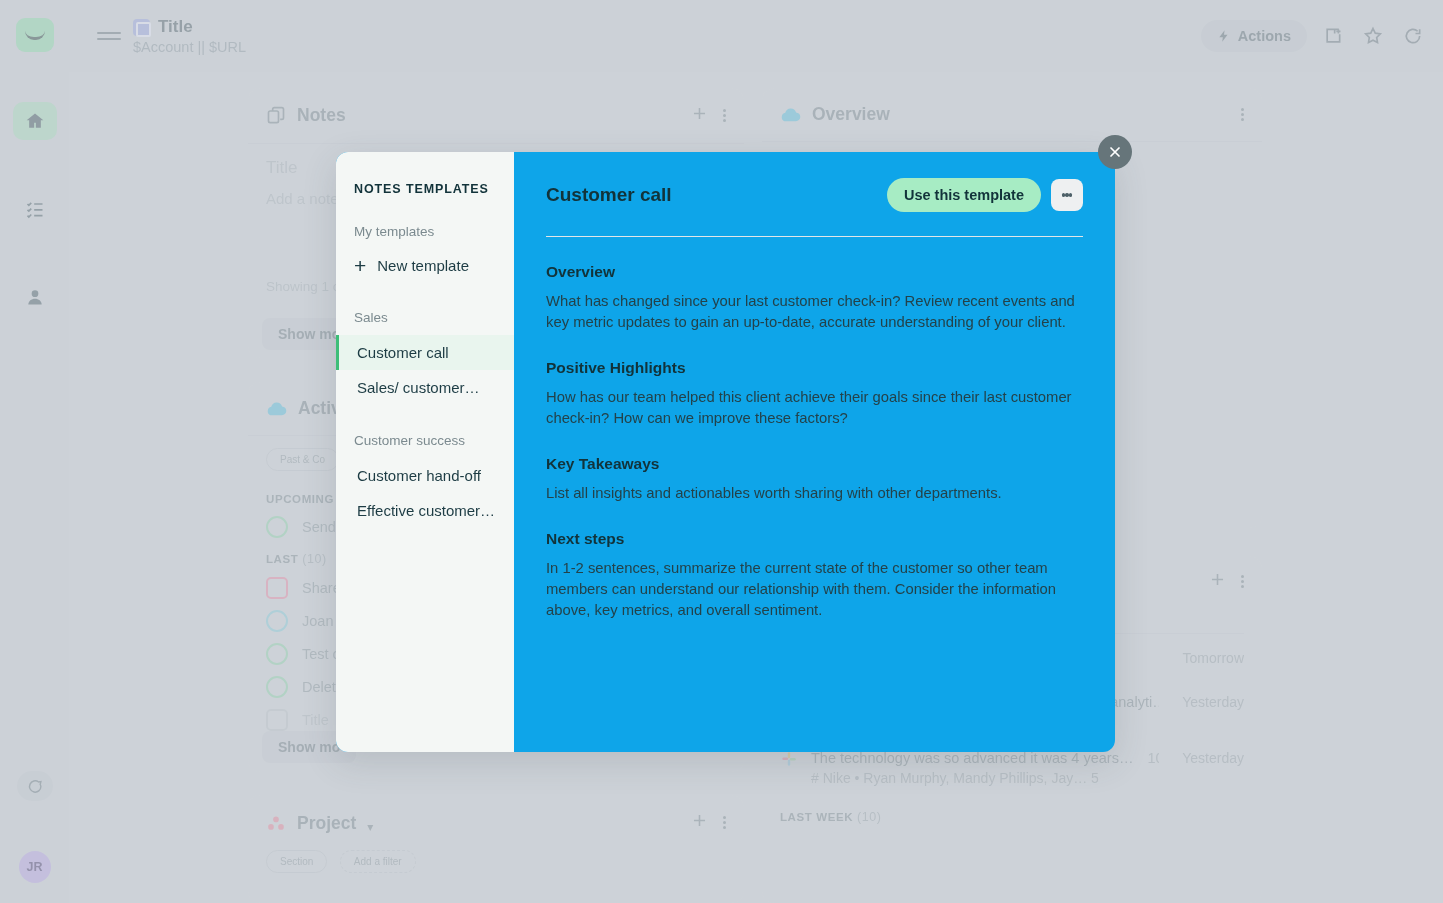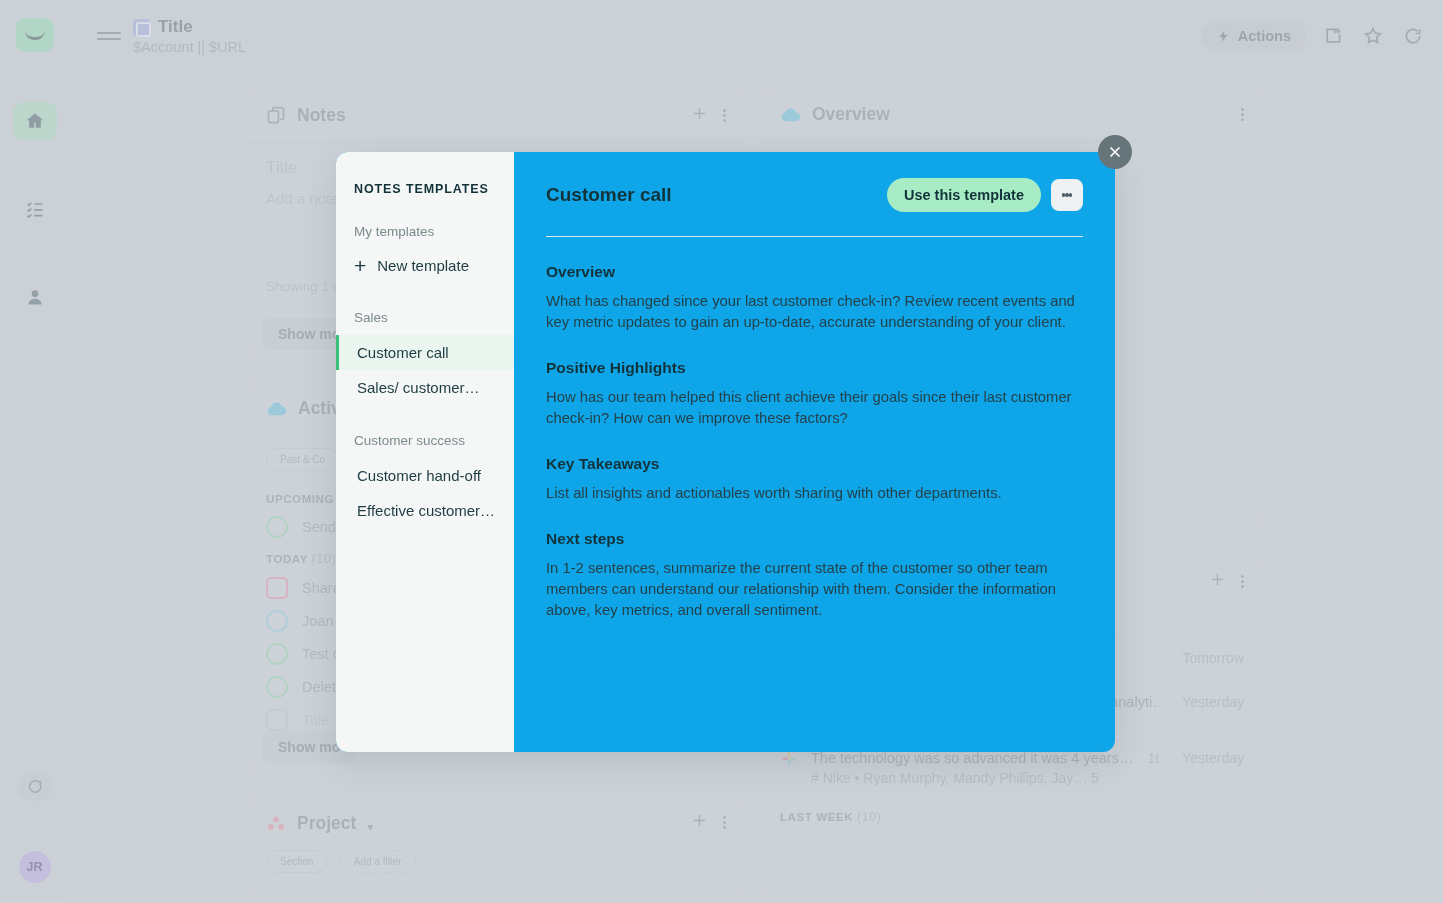--- a/index.html
+++ b/index.html
@@ -304,21 +304,21 @@
       </div>
       <div class="card-body" style="padding-top:12px;">
         <span class="pill">Past &amp; Co</span>
         <div style="margin-top:22px;">
           <div class="sec-label">UPCOMING</div>
           <div class="act-row">
             <div class="act-icon"></div>
             <div class="act-text">Send M</div>
           </div>
           <div class="sec-label" style="margin-top:14px;">
-            <span>TODAY</span>
+            <span>LAST</span>
             <span class="sec-count">(10)</span>
           </div>
           <div class="act-row">
             <div class="act-icon cal"></div>
             <div class="act-text">Share</div>
           </div>
           <div class="act-row">
             <div class="act-icon call"></div>
             <div class="act-text">Joan w</div>
           </div>

